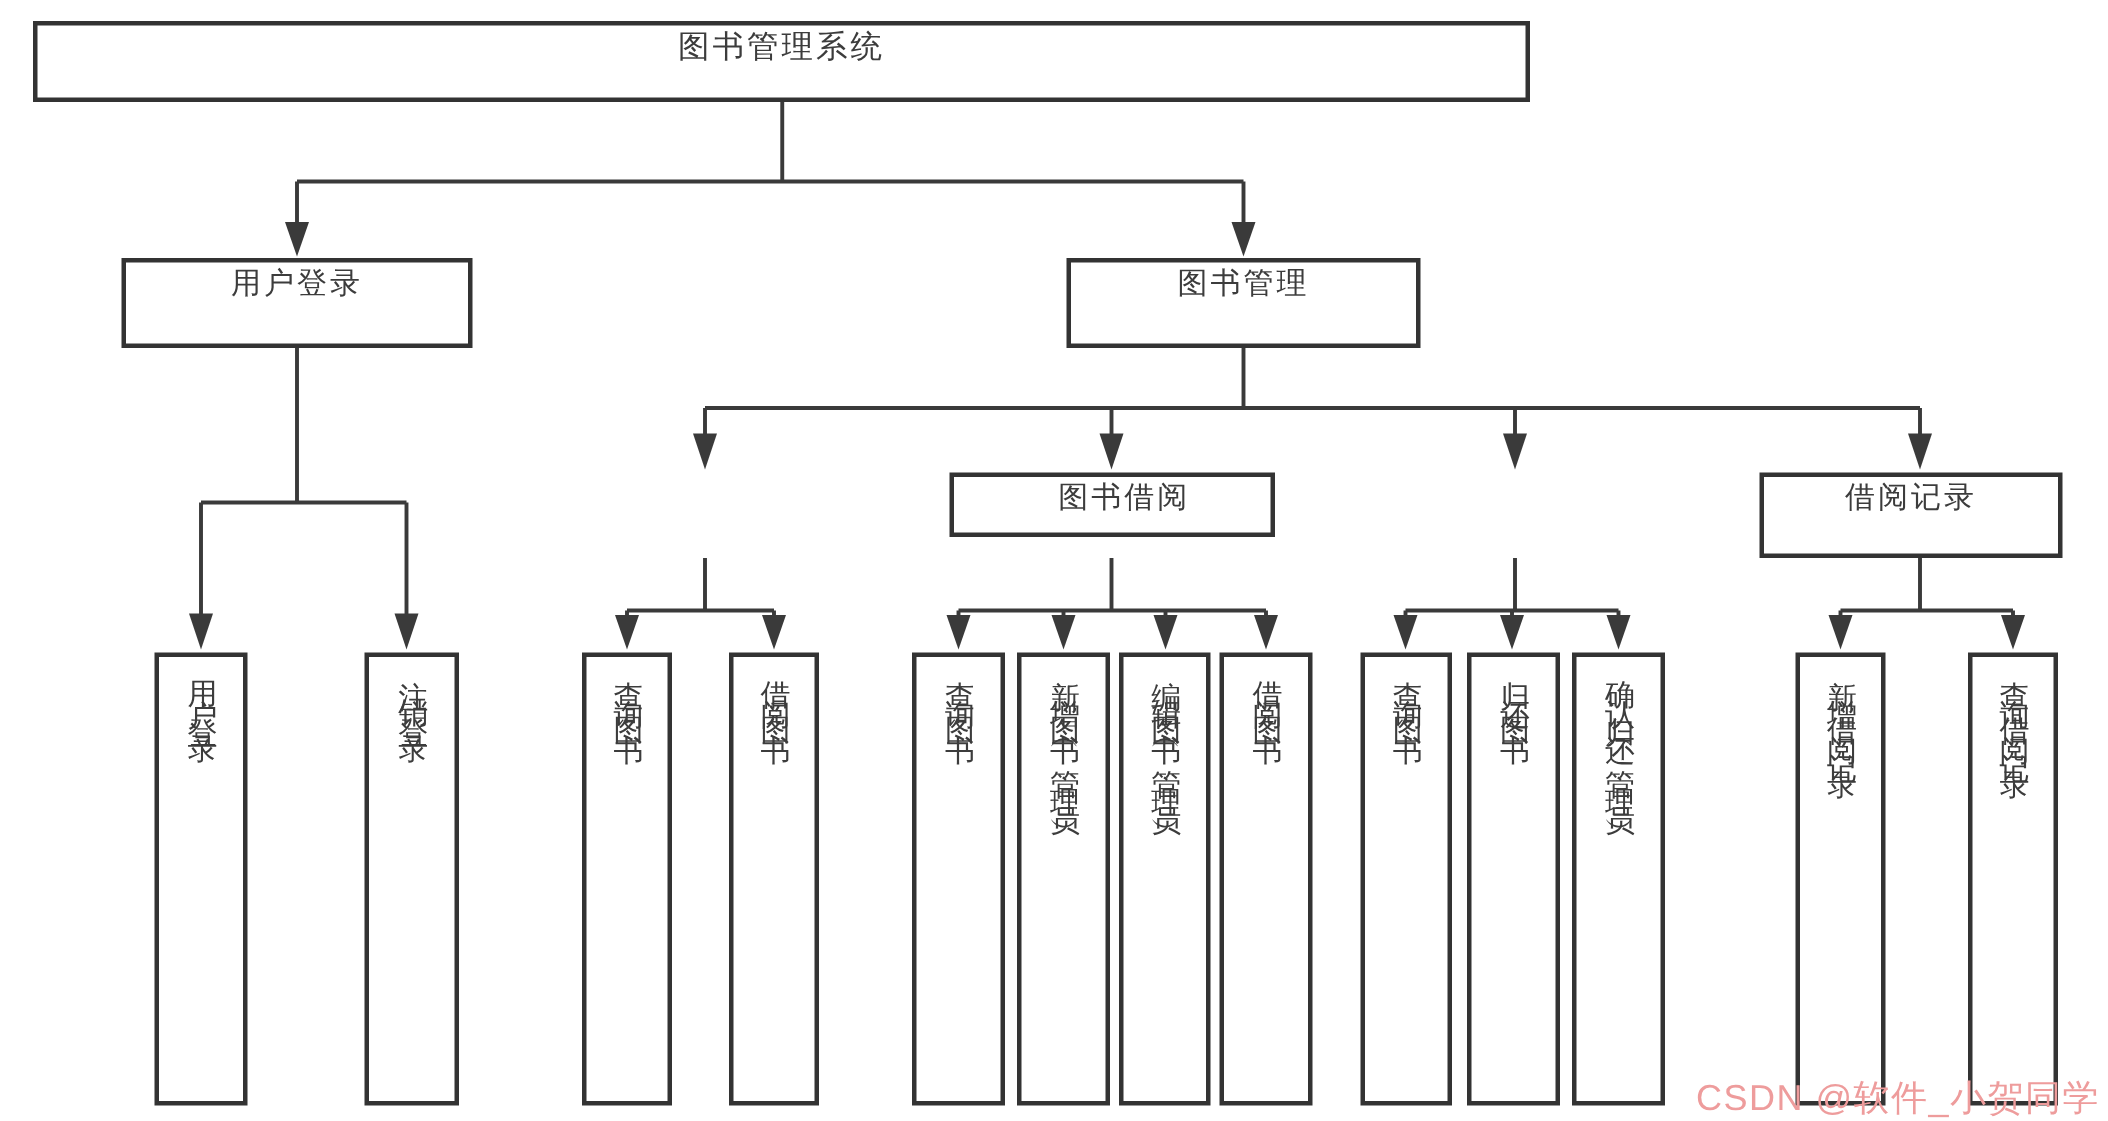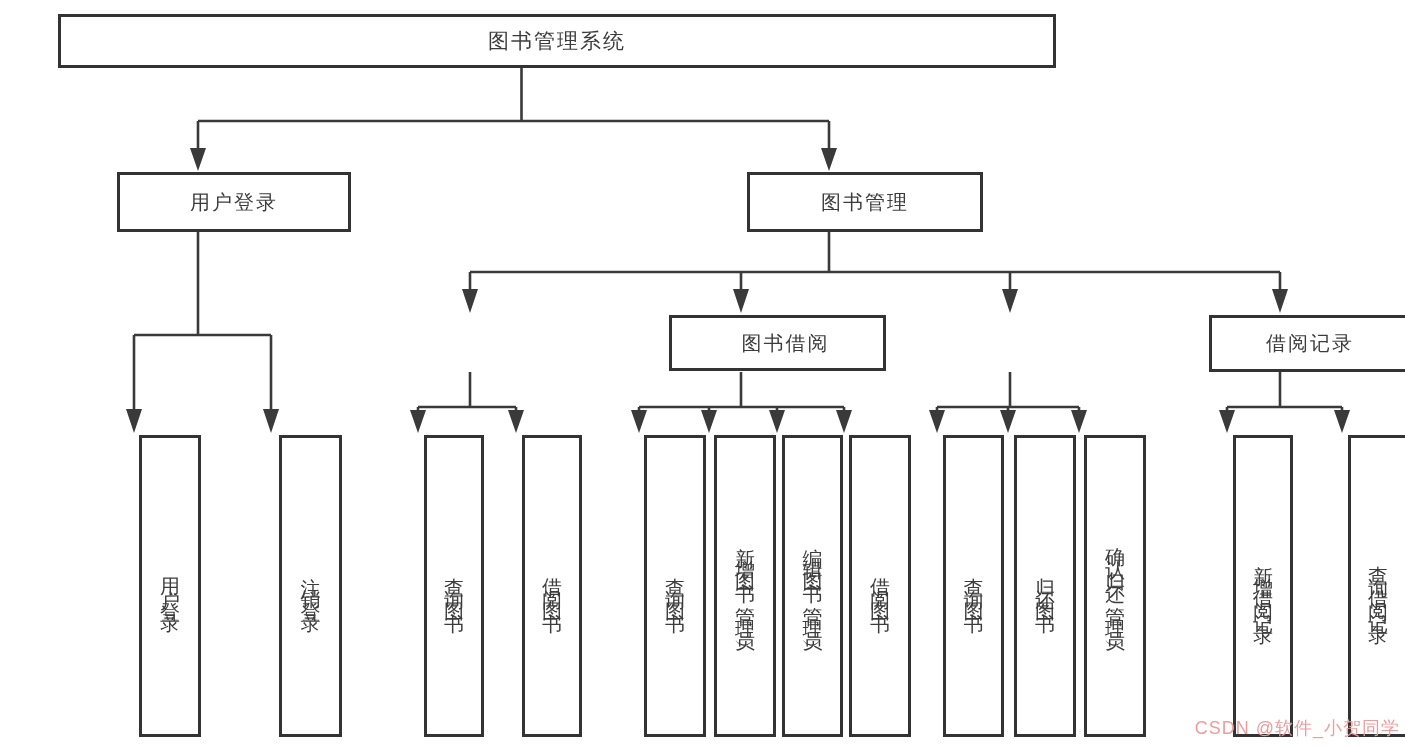--- a/index.html
+++ b/index.html
@@ -18,43 +18,41 @@
     z-index: 1;
   }
   #wires path { stroke: #3a3a3a; stroke-width: 2.6; fill: none; }
   #wires polygon { fill: #3a3a3a; stroke: none; }
   .node {
     position: absolute;
     box-sizing: border-box;
     border: 3px solid #333333;
     background: #ffffff;
     display: flex;
-    align-items: center;
     justify-content: center;
     color: #3c3c3c;
     z-index: 2;
-    margin-left: 36px;
   }
   .hbox { font-size: 20px; letter-spacing: 2px; }
   .root-box { font-size: 21px; }
   .leaf { top: 435px; height: 302px; width: 62px; }
   .leaf .vtext {
     writing-mode: vertical-rl;
     text-orientation: mixed;
     font-size: 20px;
     letter-spacing: 12px;
     line-height: 1.05;
     color: #3c3c3c;
     white-space: nowrap;
   }
   .watermark {
     position: absolute;
     top: 716px;
     right: 5px;
-    font-size: 18px;
+    font-size: 24px;
     letter-spacing: 1px;
     color: #ee9c9c;
     z-index: 5;
     white-space: nowrap;
   }
 </style>
 </head>
 <body>
 
 <div id="stage">
@@ -100,21 +98,21 @@
     <span>图书管理系统</span>
   </div>
 
   <div class="node hbox" style="left:81px; top:172px; width:234px; height:60px;">
     <span>用户登录</span>
   </div>
   <div class="node hbox" style="left:711px; top:172px; width:236px; height:60px;">
     <span>图书管理</span>
   </div>
 
-  <div class="node hbox" style="left:633px; top:315px; width:217px; height:56px;padding-left:16px;">
+  <div class="node hbox" style="left:633px; top:315px; width:217px; height:43px;padding-left:16px;">
     <span>图书借阅</span>
   </div>
   <div class="node hbox" style="left:1173px; top:315px; width:202px; height:57px;">
     <span>借阅记录</span>
   </div>
 
   <div class="node leaf" style="left:103px;">
     <span class="vtext">用户登录</span>
   </div>
   <div class="node leaf" style="left:243px; width:63px;">

